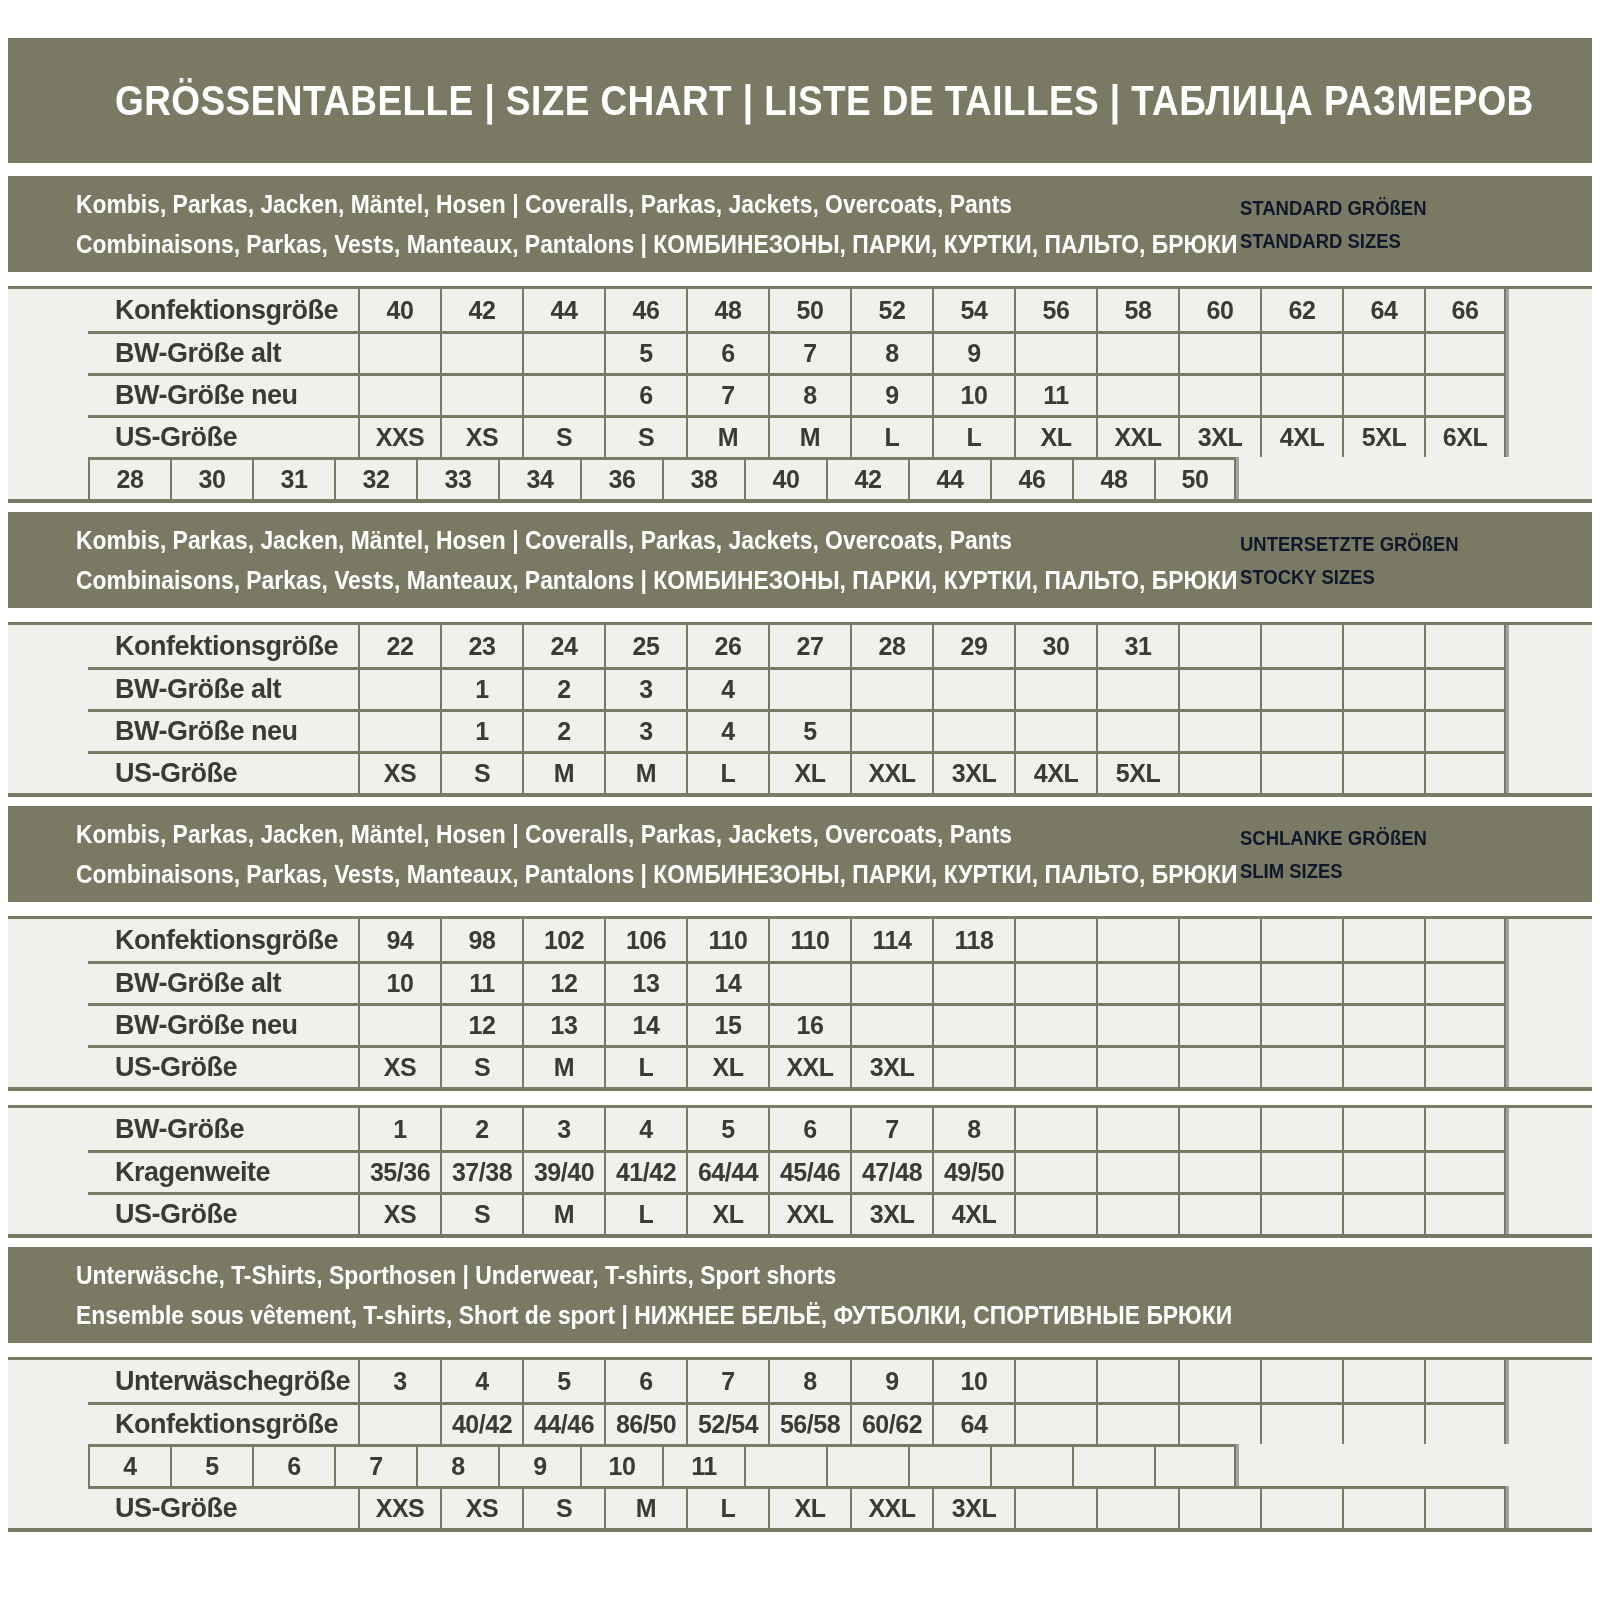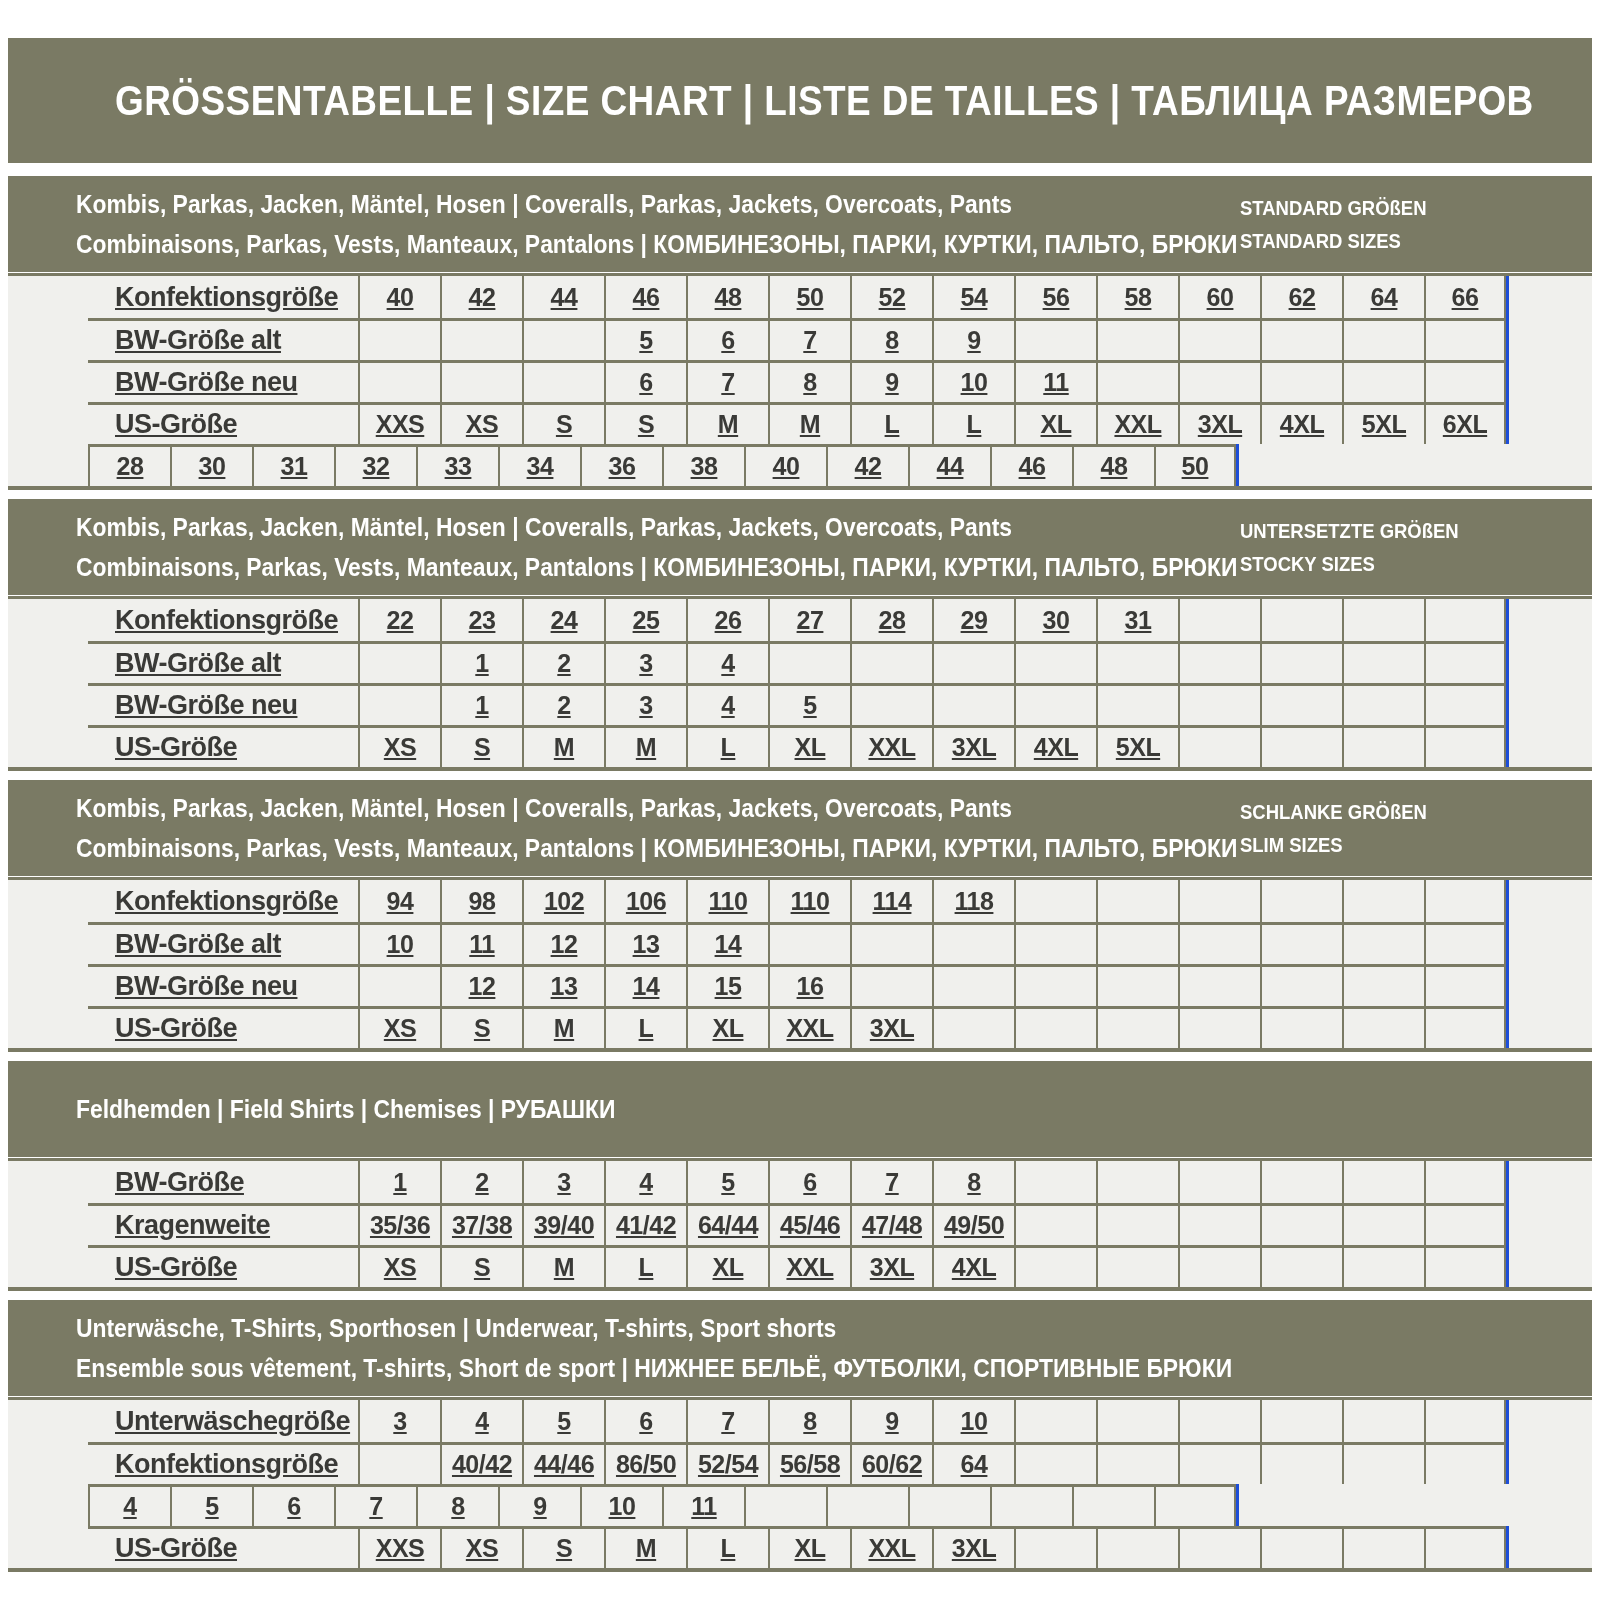--- a/index.html
+++ b/index.html
@@ -15,24 +15,24 @@
 
   .title-bar{margin-top:38px;height:125px;background:var(--olive);display:flex;align-items:center;padding-left:107px;}
   .title-text{color:#ffffff;font-size:42px;letter-spacing:0.5px;}
 
   .cond{display:inline-block;transform:scaleX(0.88);transform-origin:left center;white-space:nowrap;}
 
   .section{margin-top:9px;}
   .section.first{margin-top:13px;}
   .sec-header{height:96px;background:var(--olive);position:relative;display:flex;flex-direction:column;justify-content:center;padding-left:68px;color:#ffffff;}
   .hline{font-size:26px;line-height:40px;}
-  .sec-right{position:absolute;left:1232px;top:50%;transform:translateY(-50%);color:#ffffff;}
+  .sec-right{position:absolute;left:1232px;top:50%;transform:translateY(-50%);color:#0f172a;}
   .hrline{font-size:21px;line-height:33px;}
 
-  .size-table{margin-top:1px;border-top:3px solid var(--olive);border-bottom:4px solid var(--olive);background:#1d4ed8;text-decoration:underline;}
+  .size-table{margin-top:14px;border-top:3px solid var(--olive);border-bottom:4px solid var(--olive);background:#a3a3a3;}
   .trow{display:flex;height:42px;}
   .gutter{width:80px;background:var(--cellbg);}
   .rlabel{width:270px;background:var(--cellbg);display:flex;align-items:center;padding-left:27px;font-size:27px;letter-spacing:-0.5px;}
   .dcell{width:82px;background:var(--cellbg);border-left:2px solid var(--olive);display:flex;align-items:center;justify-content:center;font-size:25px;letter-spacing:-0.5px;}
   .dcell.last{border-right:2px solid var(--olive);}
   .trail{flex:1;margin-left:3px;background:var(--cellbg);}
   .trow + .trow .rlabel,
   .trow + .trow .dcell{border-top:3px solid var(--olive);}
 </style>
 </head>
@@ -326,25 +326,20 @@
               <div class="dcell"></div>
               <div class="dcell"></div>
               <div class="dcell"></div>
               <div class="dcell"></div>
               <div class="dcell last"></div>
               <div class="trail"></div>
             </div>
           </div>
         </div>
         <div class="section">
-          <div class="sec-header">
-            <div class="sec-left">
-              <div class="hline"><span class="cond">Feldhemden | Field Shirts | Chemises | РУБАШКИ</span></div>
-            </div>
-          </div>
           <div class="size-table">
             <div class="trow">
               <div class="gutter"></div>
               <div class="rlabel">BW-Größe</div>
               <div class="dcell">1</div>
               <div class="dcell">2</div>
               <div class="dcell">3</div>
               <div class="dcell">4</div>
               <div class="dcell">5</div>
               <div class="dcell">6</div>

